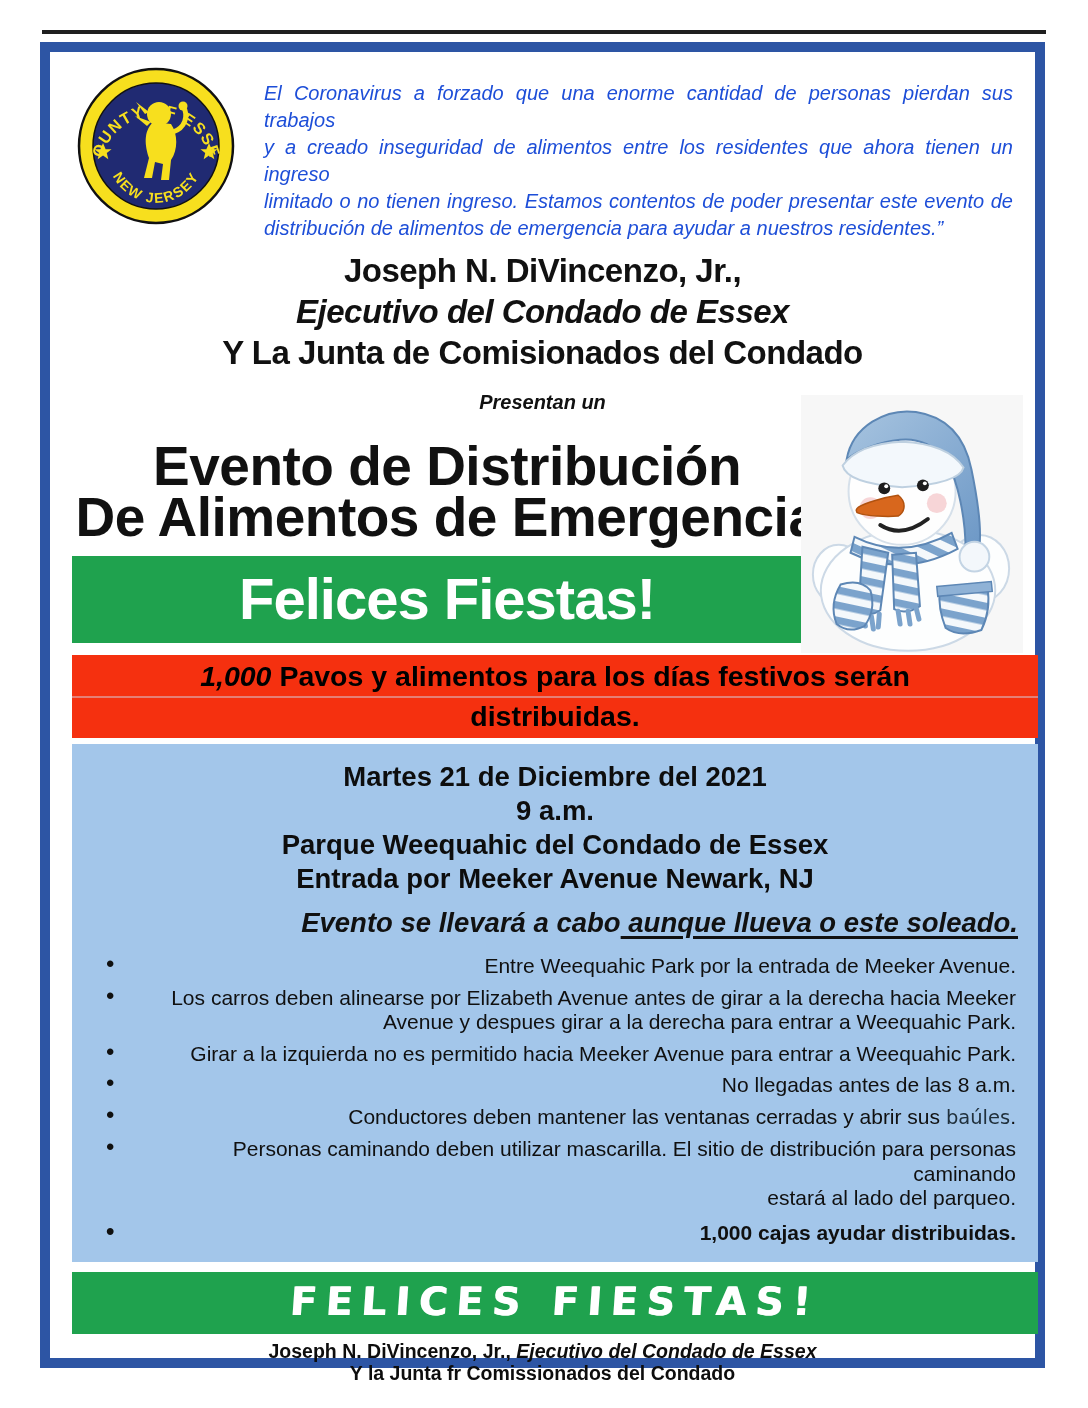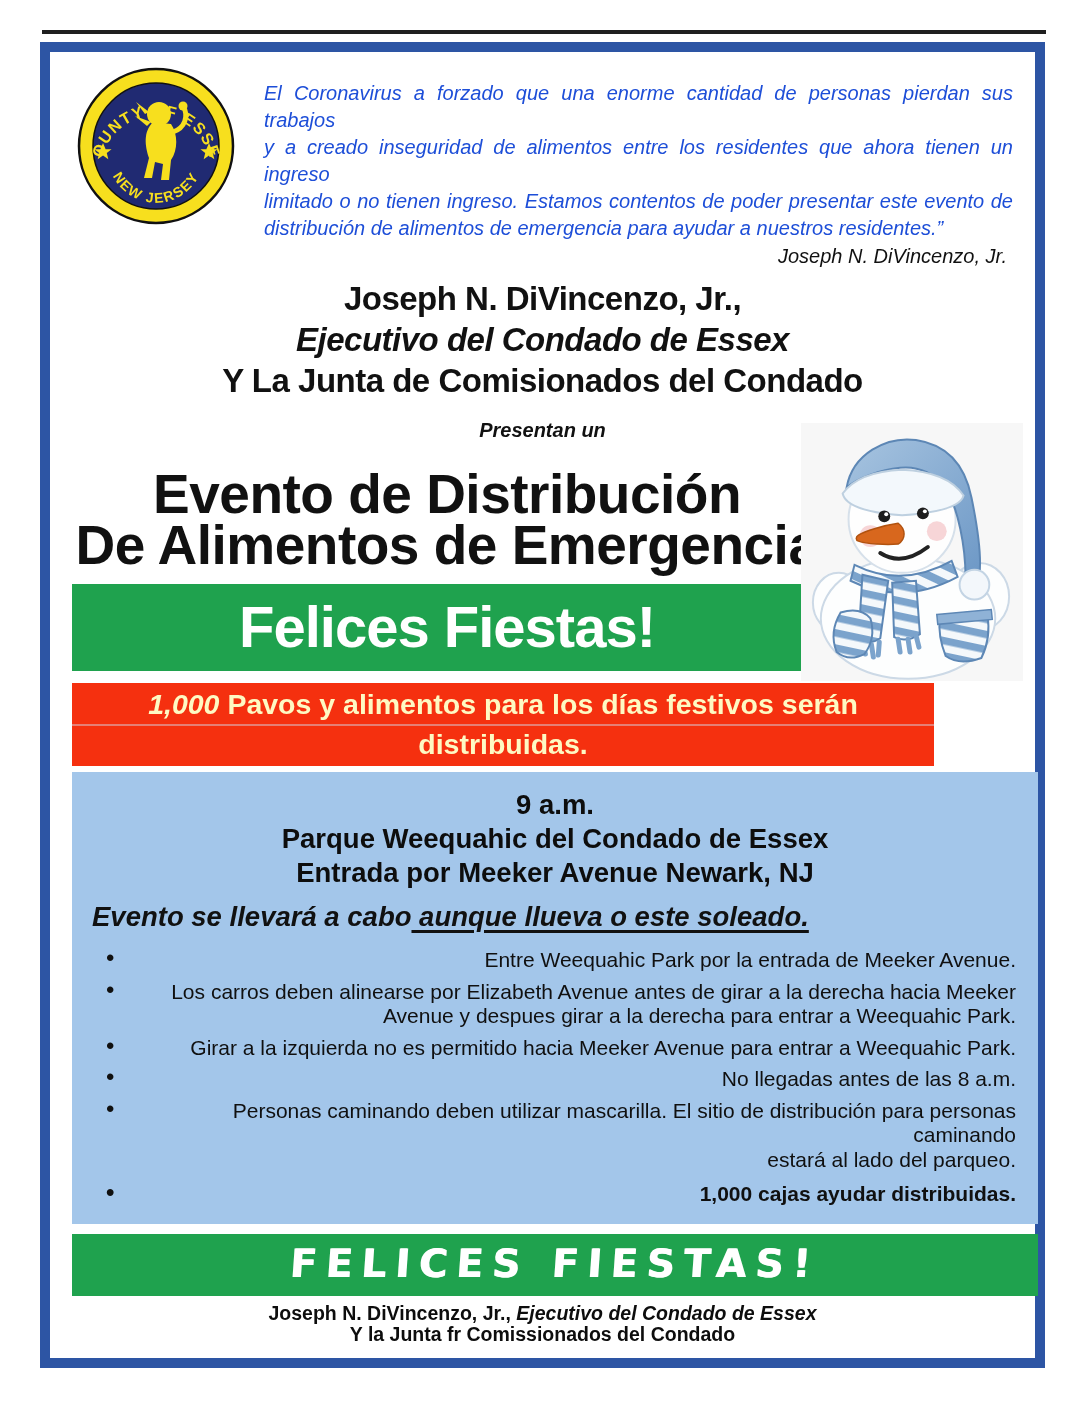--- a/index.html
+++ b/index.html
@@ -29,31 +29,31 @@
             margin:18px 0 0 0;height:28px;}
   .left-col{width:750px;margin-left:12px;}
   .event-title{text-align:center;font-size:55px;line-height:51px;font-weight:bold;
                letter-spacing:-0.5px;margin-top:22px;}
   .green-banner{background:#1fa24e;color:#fff;text-align:center;}
   .green1{margin-top:13px;font-size:58px;line-height:68px;font-weight:bold;
           padding:9px 0 10px 0;letter-spacing:-1px;}
   .snowman-box{position:absolute;top:4px;right:2px;width:222px;height:258px;background:#f7f7f7;}
 
   
-  .red-banner{margin:12px 0 0 12px;width:862px;background:#f5300f;color:#fef9c3;text-align:center;
+  .red-banner{margin:12px 0 0 12px;width:966px;background:#f5300f;color:#000000;text-align:center;
               font-weight:bold;font-size:28.5px;line-height:33px;padding:3px 0 5px 0;}
   .red-banner .r1{padding:2px 0 3px 0;border-bottom:2px solid rgba(210,225,245,0.45);}
   .red-banner .r2{padding-top:2px;}
   .count-italic{font-style:italic;}
 
   
   .blue-box{margin:6px 0 0 12px;width:966px;background:#a3c6ea;box-sizing:border-box;
             padding:16px 20px 10px 20px;}
   .d-line{text-align:center;font-weight:bold;font-size:27.5px;line-height:34px;color:#0d0d0d;}
-  .rain{text-align:left;font-weight:bold;font-style:italic;font-size:27.5px;line-height:30px;margin-top:12px;}
+  .rain{text-align:right;font-weight:bold;font-style:italic;font-size:27.5px;line-height:30px;margin-top:12px;}
   .rain .u{text-decoration:underline;text-decoration-thickness:3px;text-underline-offset:4px;}
   .bullets{list-style:none;margin:16px 0 0 0;padding:0;}
   .bullets li{position:relative;padding-left:42px;padding-right:2px;font-size:21px;line-height:24.5px;
               margin-bottom:7px;color:#101010;text-align:right;}
   .bullets li::before{content:"\2022";position:absolute;left:14px;top:-2px;font-size:24px;}
   .bullets li.bold-item{font-weight:bold;margin-top:10px;}
   .alt-font{font-family:"DejaVu Sans",sans-serif;font-size:19.5px;color:#20303c;}
 
   
   .green2{margin:10px 0 0 12px;width:966px;padding:7px 0 9px 0;}
@@ -105,21 +105,20 @@
               <path d="M42,34 C54,30 58,18 52,8" fill="none" stroke="#f7df1e" stroke-width="5" stroke-linecap="round"></path>
               <circle cx="52" cy="8" r="4.5"></circle>
             </g>
           </svg>
         </div>
         <div class="quote-block">
           <div class="quote-line jline">El Coronavirus a forzado que una enorme cantidad de personas pierdan sus trabajos</div>
           <div class="quote-line jline">y a creado inseguridad de alimentos entre los residentes que ahora tienen un ingreso</div>
           <div class="quote-line jline">limitado o no tienen ingreso. Estamos contentos de poder presentar este evento de</div>
           <div class="quote-line">distribución de alimentos de emergencia para ayudar a nuestros residentes.”</div>
-          <div class="quote-sig">Joseph N. DiVincenzo, Jr.</div>
         </div>
       </div>
 
       <div class="headings">
         <div class="h-line">Joseph N. DiVincenzo, Jr.,</div>
         <div class="h-line h-italic">Ejecutivo del Condado de Essex</div>
         <div class="h-line">Y La Junta de Comisionados del Condado</div>
       </div>
 
       <div class="hero">
@@ -176,31 +175,33 @@
           <div class="green-banner green1">Felices Fiestas!</div>
         </div>
       </div>
 
       <div class="red-banner">
         <div class="r1"><span class="count-italic">1,000</span><span> Pavos y alimentos para los días festivos serán</span></div>
         <div class="r2">distribuidas.</div>
       </div>
 
       <div class="blue-box">
+        <div class="d-line">Martes 21 de Diciembre del 2021</div>
         <div class="d-line">9 a.m.</div>
         <div class="d-line">Parque Weequahic del Condado de Essex</div>
         <div class="d-line">Entrada por Meeker Avenue Newark, NJ</div>
 
         <div class="rain"><span>Evento se llevará a cabo</span><span class="u"> aunque llueva o este soleado.</span></div>
 
         <ul class="bullets">
           <li>Entre Weequahic Park por la entrada de Meeker Avenue.</li>
           <li><span>Los carros deben alinearse por Elizabeth Avenue antes de girar a la derecha hacia Meeker</span><br><span>Avenue y despues girar a la derecha para entrar a Weequahic Park.</span></li>
           <li>Girar a la izquierda no es permitido hacia Meeker Avenue para entrar a Weequahic Park.</li>
           <li>No llegadas antes de las 8 a.m.</li>
+          <li><span>Conductores deben mantener las ventanas cerradas y abrir sus </span><span class="alt-font">baúles</span><span>.</span></li>
           <li><span>Personas caminando deben utilizar mascarilla. El sitio de distribución para personas caminando</span><br><span>estará al lado del parqueo.</span></li>
           <li class="bold-item">1,000 cajas ayudar distribuidas.</li>
         </ul>
       </div>
 
       <div class="green-banner green2">
         <span class="fancy">FELICES FIESTAS!</span>
       </div>
 
       <div class="footer">

